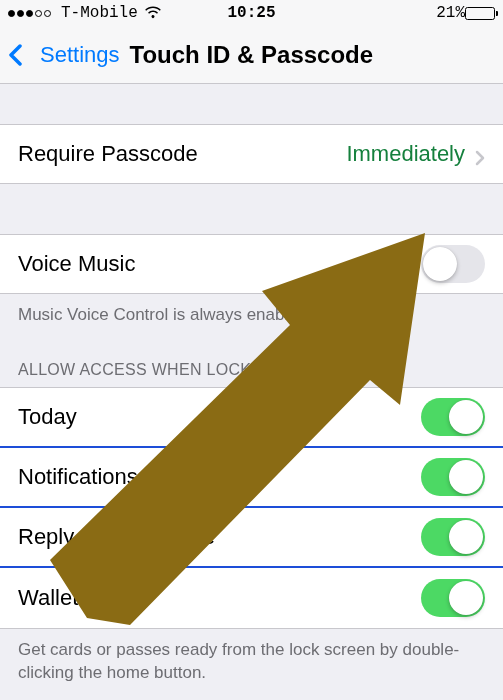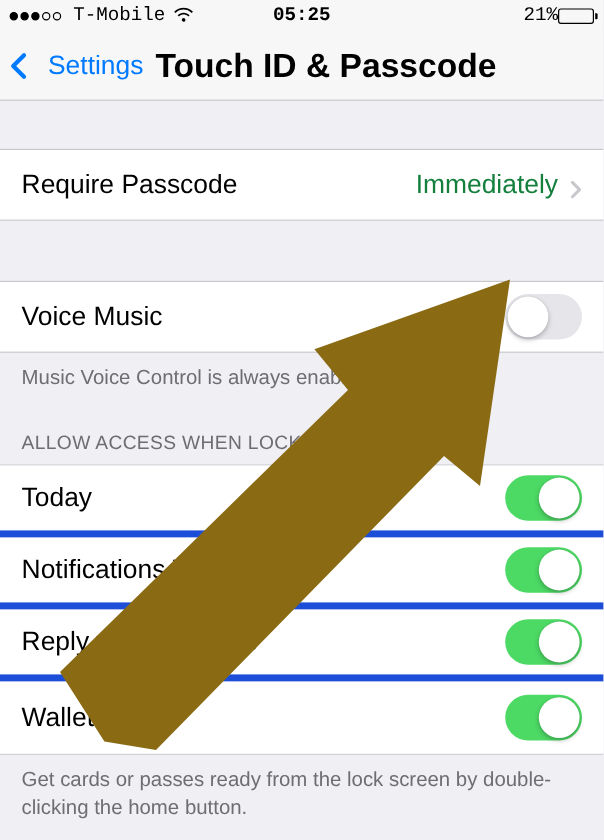--- a/index.html
+++ b/index.html
@@ -49,21 +49,21 @@
   }
   .back-btn {
     display: flex; align-items: center; color: #007aff; font-size: 22px;
     gap: 18px;
   }
   .chevron-left {
     width: 14px; height: 22px;
     display:inline-block;
   }
   .nav-title {
-    font-size: 28px; font-weight: 600; color:#000;
+    font-size: 24px; font-weight: 600; color:#000;
     margin-left: 10px;
   }
   .spacer-row { height: 40px; }
   .group-header {
     font-size: 16px; color: #6d6d72;
     padding: 20px 18px 8px 18px;
     letter-spacing: 0.3px;
     text-transform: uppercase;
   }
   .group-footer {
@@ -79,21 +79,21 @@
     display: flex;
     align-items: center;
     justify-content: space-between;
     padding: 0 18px;
     font-size: 22px;
     color: #000;
   }
   .cell + .cell { border-top: none; }
   .cell .value { color: #15803d; font-size: 22px; display:flex; align-items:center; gap:10px;}
   .disclosure { width: 10px; height: 16px; display:inline-block; }
-  .cell-group .cell { border-top: none; border-bottom: 6px solid #1d4ed8; }
+  .cell-group .cell { border-top: none; border-bottom: 2px solid #1d4ed8; }
   .cell-group { border-top: 1px solid #c8c7cc; border-bottom: 1px solid #c8c7cc; background:#fff;}
   .cell-group .cell:last-child { border-bottom: none; }
   .switch {
     width: 64px; height: 38px; border-radius: 19px; position: relative;
     background: #e5e5ea;
     flex-shrink:0;
   }
   .switch.on { background: #4cd964; }
   .knob {
     position: absolute; top: 2px; width: 34px; height: 34px; border-radius: 50%;
@@ -121,21 +121,21 @@
         <span class="dot"></span>
         <span class="dot"></span>
     </span>
     <span>T-Mobile</span>
     <span class="wifi-icon">
       <svg viewBox="0 0 20 14">
           <path d="M10 13.5c.9 0 1.7-.8 1.7-1.7S10.9 10 10 10s-1.7.8-1.7 1.7.8 1.8 1.7 1.8zm-4.3-4.9c2.4-2.4 6.3-2.4 8.7 0l1.2-1.2c-3.1-3.1-8-3.1-11.1 0l1.2 1.2zM2.4 5.3c4.2-4.2 10.9-4.2 15.1 0l1.2-1.2C13.9-.7 6.1-.7 1.3 4.1l1.1 1.2z" fill="#000"></path>
         </svg>
     </span>
   </div>
-  <div class="sb-center">05:25</div>
+  <div class="sb-center">10:25</div>
   <div class="sb-right">
     <span>21%</span>
     <span class="battery">
       <span class="batt-fill" id="batt-fill" style="width: 21%;"></span>
     </span>
   </div>
 </div>
 
 <div class="nav-bar">
   <div class="back-btn">

